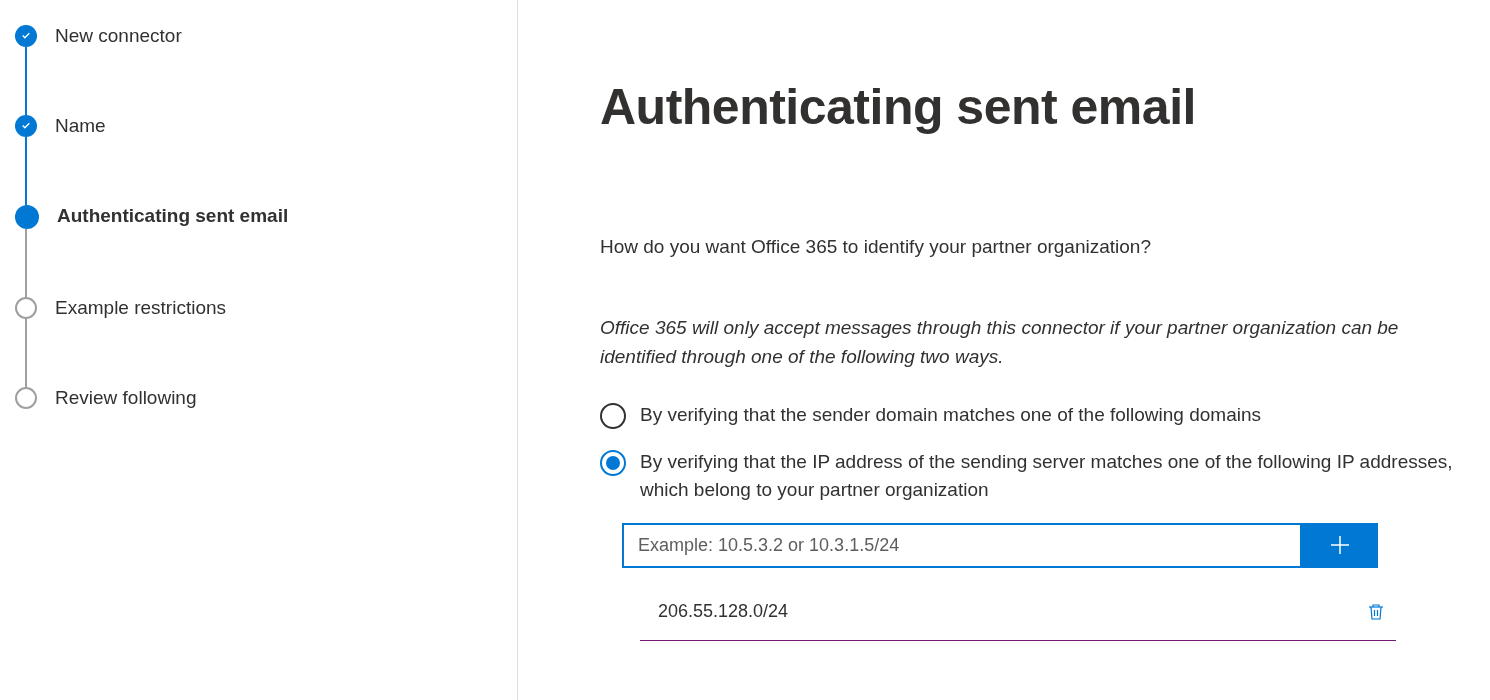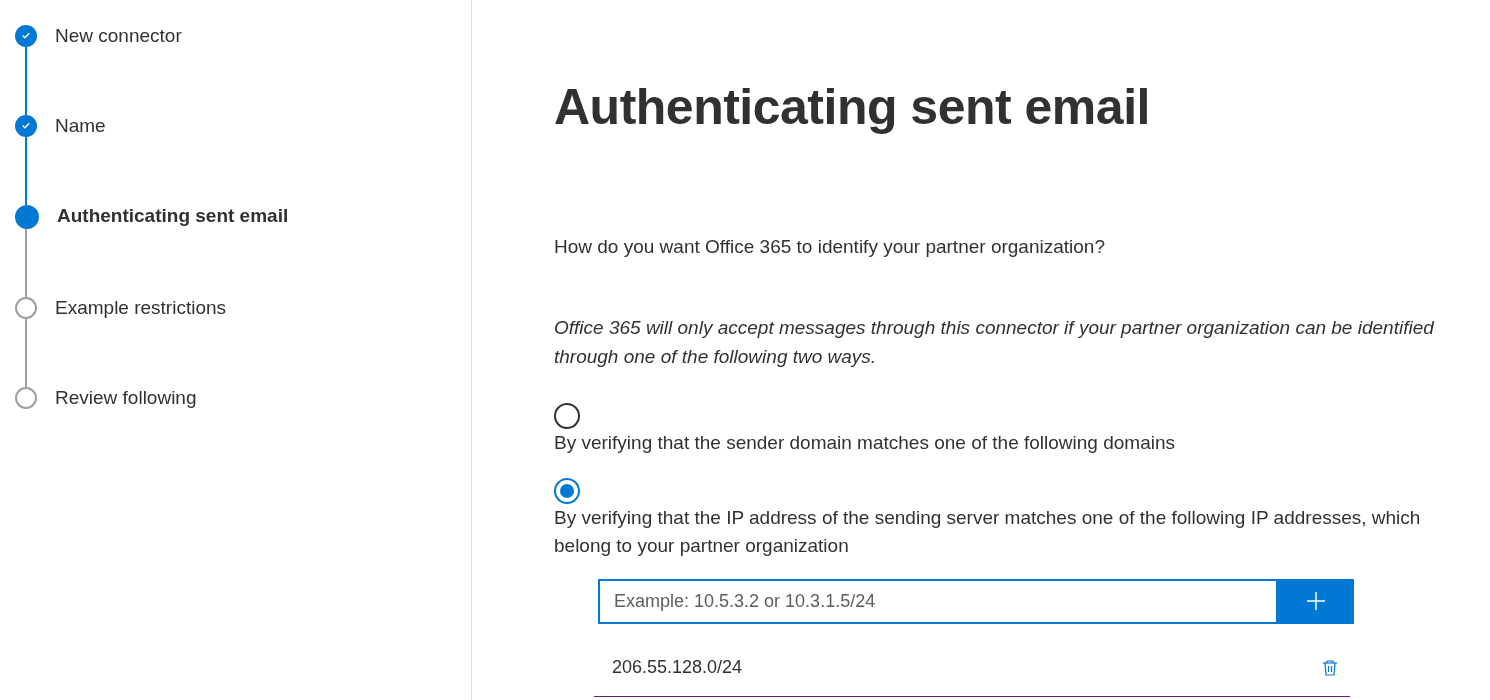--- a/index.html
+++ b/index.html
@@ -9,21 +9,21 @@
     }
     body {
       font-family: "Segoe UI", -apple-system, BlinkMacSystemFont, sans-serif;
       background: #fff;
       color: #323130;
       width: 1490px;
       height: 700px;
       display: flex;
     }
     .sidebar {
-      width: 472px;
+      width: 518px;
       border-right: 1px solid #e1dfdd;
       padding: 25px 0 0 15px;
     }
     .step {
       display: flex;
       align-items: flex-start;
       position: relative;
     }
     .step-marker {
       width: 22px;
@@ -92,21 +92,20 @@
       color: #323130;
       line-height: 1.5;
       margin-bottom: 30px;
       font-style: italic;
     }
     .radio-option {
       display: flex;
       align-items: flex-start;
       margin-bottom: 18px;
       cursor: pointer;
-      flex-direction: column;
     }
     .radio-circle {
       width: 26px;
       height: 26px;
       border-radius: 50%;
       border: 2px solid #323130;
       flex-shrink: 0;
       margin-right: 14px;
       display: flex;
       align-items: center;
@@ -123,21 +122,21 @@
       border-radius: 50%;
       background: #0078d4;
     }
     .radio-label {
       font-size: 19px;
       line-height: 1.5;
       color: #323130;
     }
     .input-row {
       display: flex;
-      margin-left: 44px;
+      margin-left: 22px;
       margin-top: 2px;
     }
     .ip-input {
       flex: 1;
       max-width: 680px;
       border: 2px solid #0078d4;
       padding: 10px 14px;
       font-size: 18px;
       font-family: inherit;
       outline: none;

